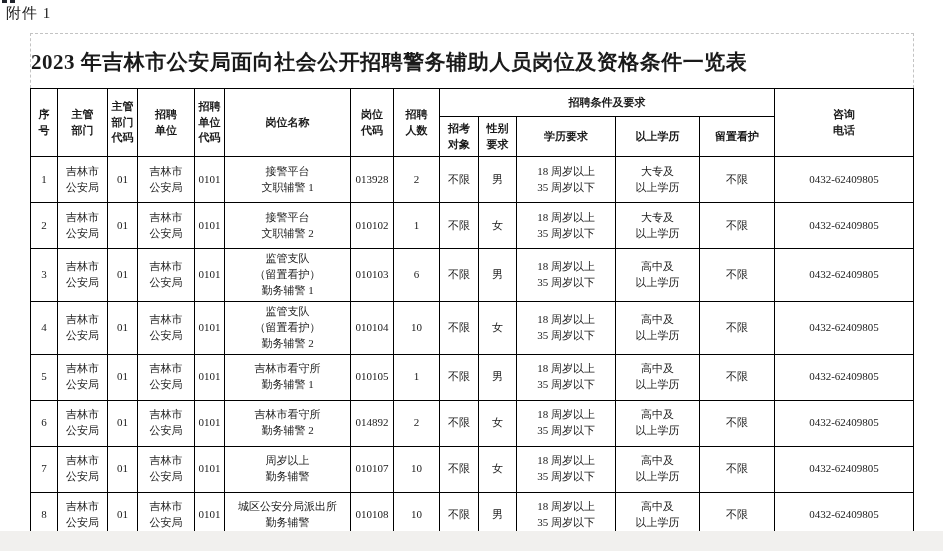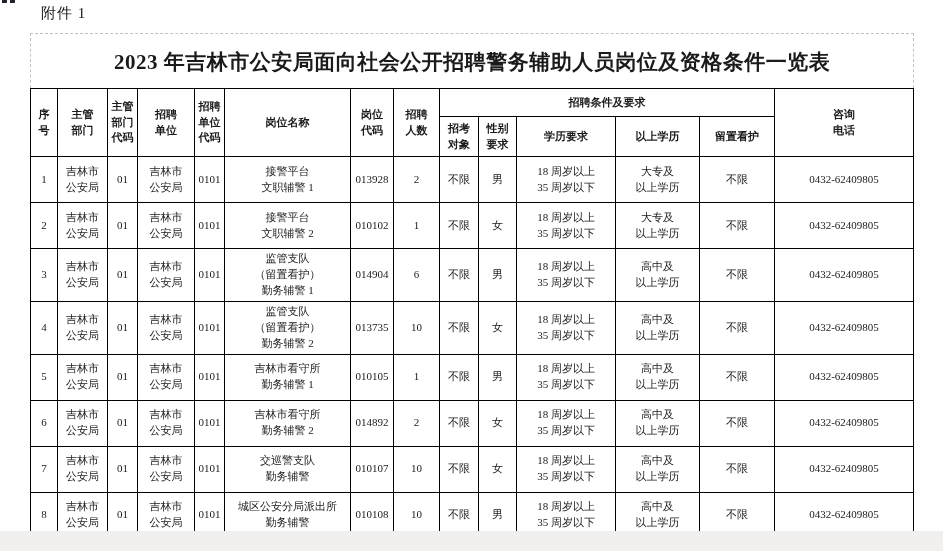--- a/index.html
+++ b/index.html
@@ -11,26 +11,25 @@
     color: #1a1a1a;
     position: relative;
     overflow: hidden;
   }
   .top-mark { position:absolute; top:0; left:2px; width:13px; height:3px; display:flex; gap:3px; }
   .top-mark i { display:block; width:5px; height:3px; background:#20242c; }
   .attachment-label {
     position:absolute; top:4px; left:6px;
     font-size:15px; font-weight:400; letter-spacing:1px;
     white-space:pre;
-    margin-left:35px;
   }
   .title-frame {
     position:absolute; left:30px; top:33px; width:884px; height:55px;
     border:1px dashed #c3c3c3; border-bottom:none;
-    display:flex; align-items:center; justify-content:center;
+    display:flex; align-items:center; 
   }
   .doc-title {
     font-size:21px; font-weight:700; letter-spacing:0.5px;
     text-align:center; margin-top:2px;
   }
   table.job-table {
     position:absolute; left:30px; top:88px;
     width:884px; border-collapse:collapse; table-layout:fixed;
     font-size:11px;
   }
@@ -162,21 +161,21 @@
         <td>3</td>
         <td>吉林市
 公安局</td>
         <td>01</td>
         <td>吉林市
 公安局</td>
         <td>0101</td>
         <td>监管支队
 （留置看护）
 勤务辅警 1</td>
-        <td>014904</td>
+        <td>010103</td>
         <td>6</td>
         <td>不限</td>
         <td>男</td>
         <td>18 周岁以上
 35 周岁以下</td>
         <td>高中及
 以上学历</td>
         <td>不限</td>
         <td>0432-62409805</td>
       </tr>
@@ -184,21 +183,21 @@
         <td>4</td>
         <td>吉林市
 公安局</td>
         <td>01</td>
         <td>吉林市
 公安局</td>
         <td>0101</td>
         <td>监管支队
 （留置看护）
 勤务辅警 2</td>
-        <td>013735</td>
+        <td>010104</td>
         <td>10</td>
         <td>不限</td>
         <td>女</td>
         <td>18 周岁以上
 35 周岁以下</td>
         <td>高中及
 以上学历</td>
         <td>不限</td>
         <td>0432-62409805</td>
       </tr>
@@ -245,21 +244,21 @@
         <td>0432-62409805</td>
       </tr>
       <tr>
         <td>7</td>
         <td>吉林市
 公安局</td>
         <td>01</td>
         <td>吉林市
 公安局</td>
         <td>0101</td>
-        <td>交巡警支队
+        <td>周岁以上
 勤务辅警</td>
         <td>010107</td>
         <td>10</td>
         <td>不限</td>
         <td>女</td>
         <td>18 周岁以上
 35 周岁以下</td>
         <td>高中及
 以上学历</td>
         <td>不限</td>

